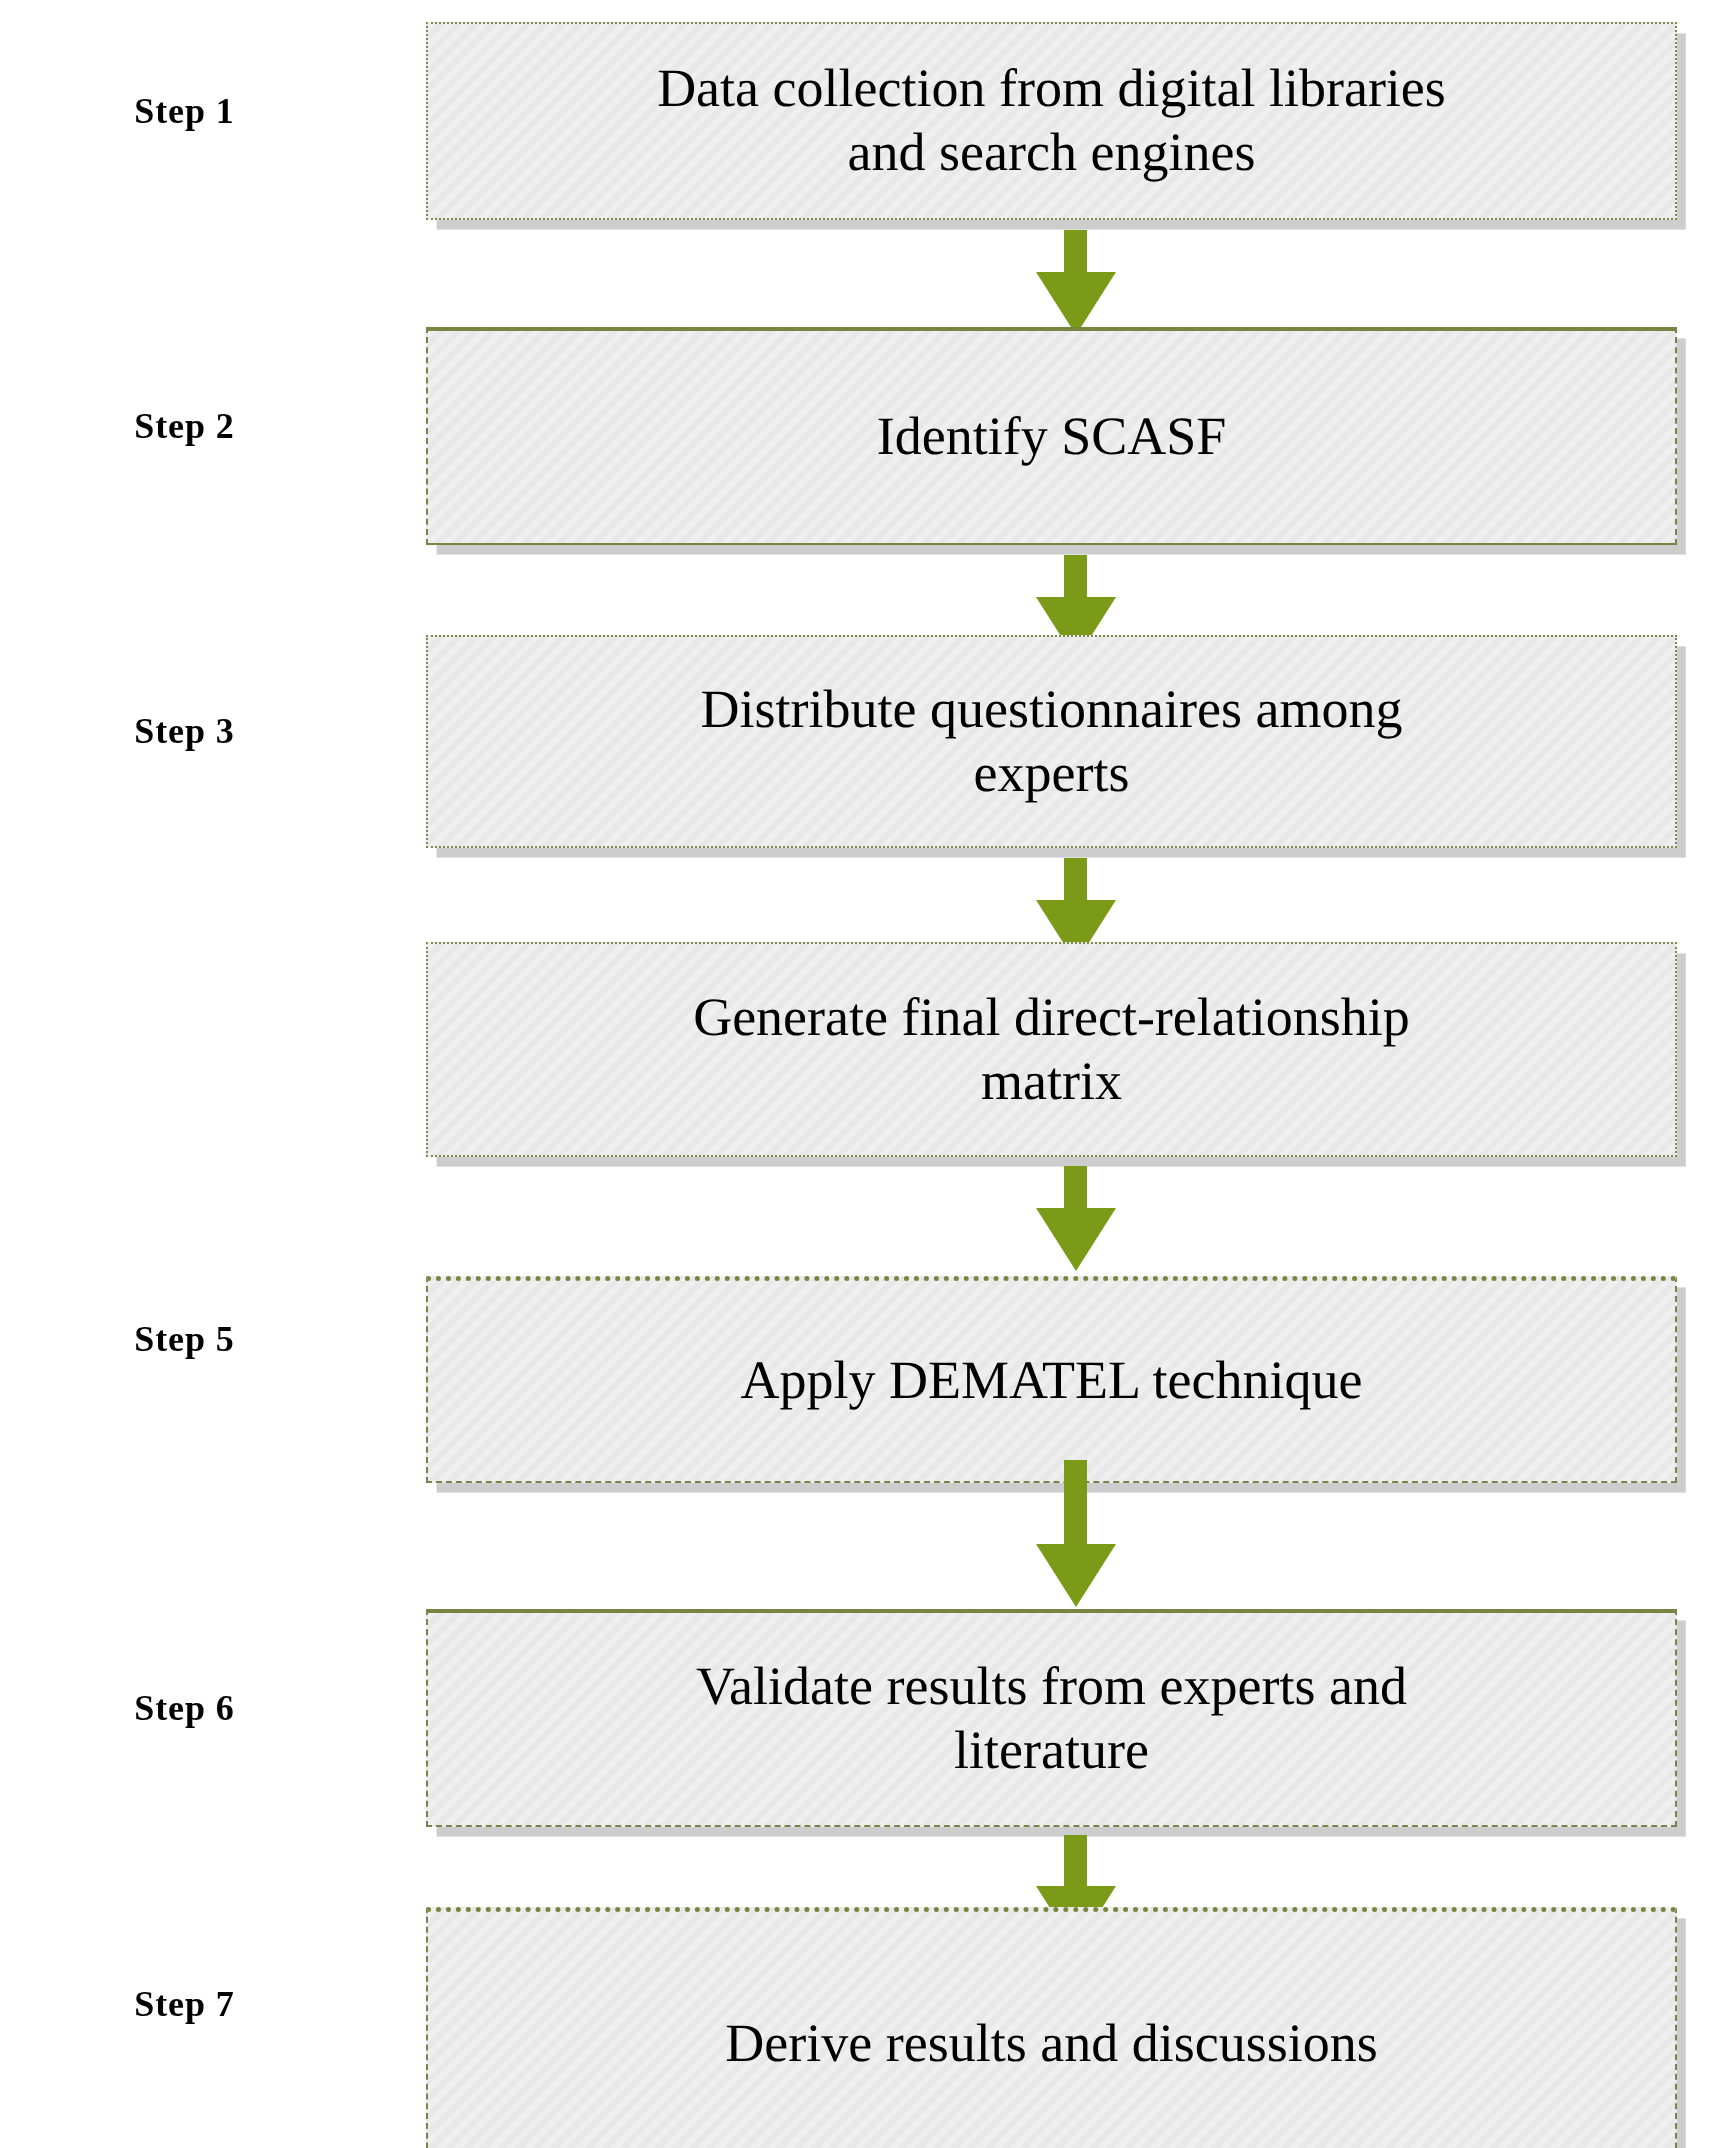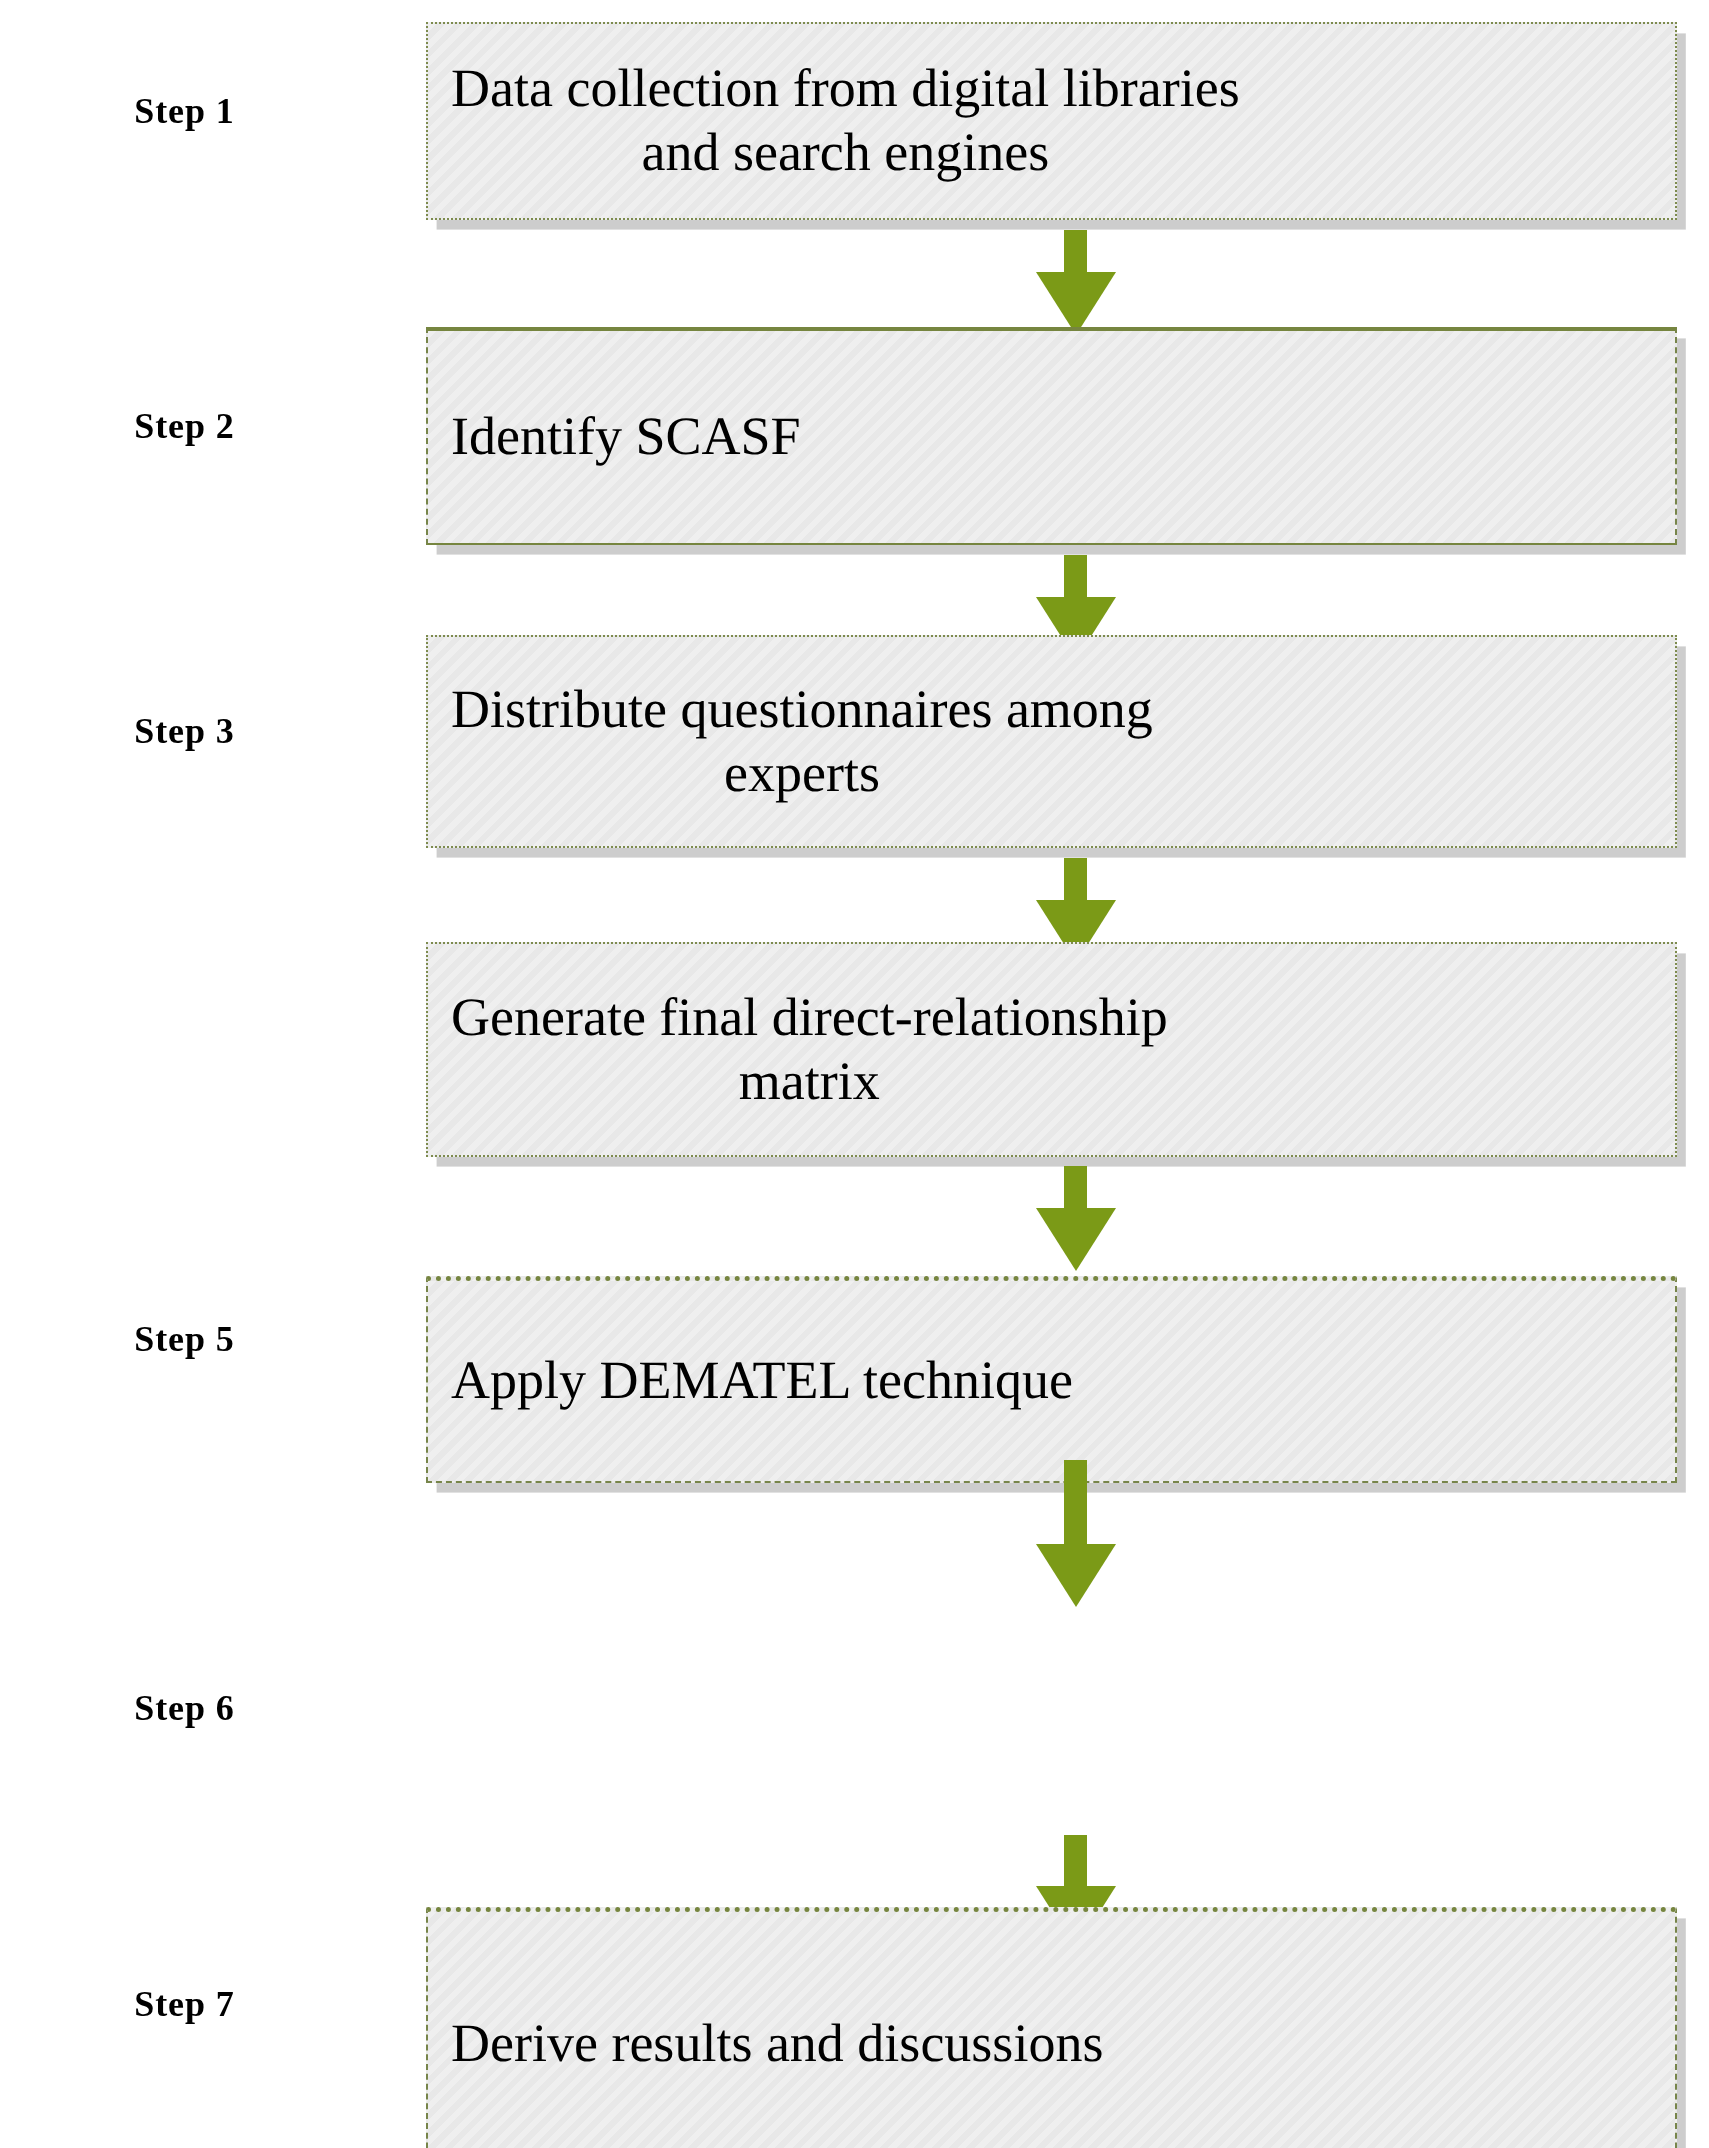--- a/index.html
+++ b/index.html
@@ -44,21 +44,21 @@
     background-image:
       repeating-linear-gradient(
         135deg,
         #efefef 0px,
         #efefef 6.1px,
         #e8e8e8 6.1px,
         #e8e8e8 12.3px
       );
     display: flex;
     align-items: center;
-    justify-content: flex-start;
+    justify-content: center;
     text-align: center;
     box-shadow: 9.7px 10.5px 0 -0.9px rgba(196,196,196,0.85);
   }
   .proc-box .box-text {
     font-family: "Liberation Serif", "DejaVu Serif", serif;
     font-weight: normal;
     font-size: 54px;
     line-height: 1.18;
     color: #000000;
     padding: 0 23px;
@@ -158,20 +158,24 @@
   <div class="proc-box bd-dashed-dottop" style="top:1276px; height:207px;">
     <span class="box-text">Apply DEMATEL technique</span>
   </div>
 
   <div class="connector" style="top:1460px; height:140px;">
     <div class="shaft" style="height:88px;"></div>
     <div class="head" style="top:84px;"></div>
   </div>
 
   <div class="step-label" style="top: 1690px;">Step 6</div>
+  <div class="proc-box bd-solid-thin" style="top:1609px; height:218px;">
+    <span class="box-text">Validate results from experts and
+literature</span>
+  </div>
 
   <div class="connector" style="top:1835px; height:107px;">
     <div class="shaft" style="height:54px;"></div>
     <div class="head" style="top:51px;"></div>
   </div>
 
   <div class="step-label" style="top: 1986px;">Step 7</div>
   <div class="proc-box bd-dashed-dottop" style="top:1907px; height:271px;">
     <span class="box-text">Derive results and discussions</span>
   </div>

